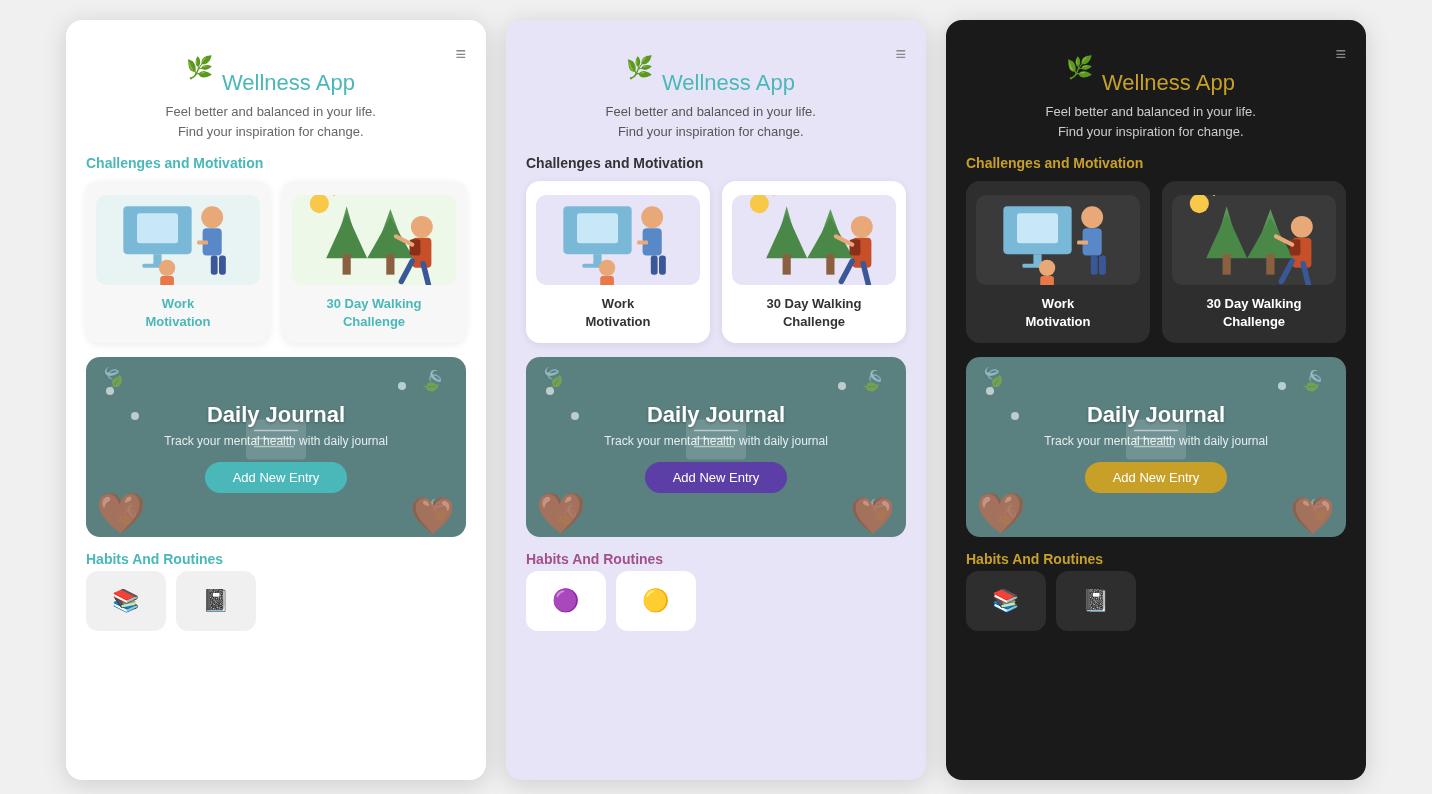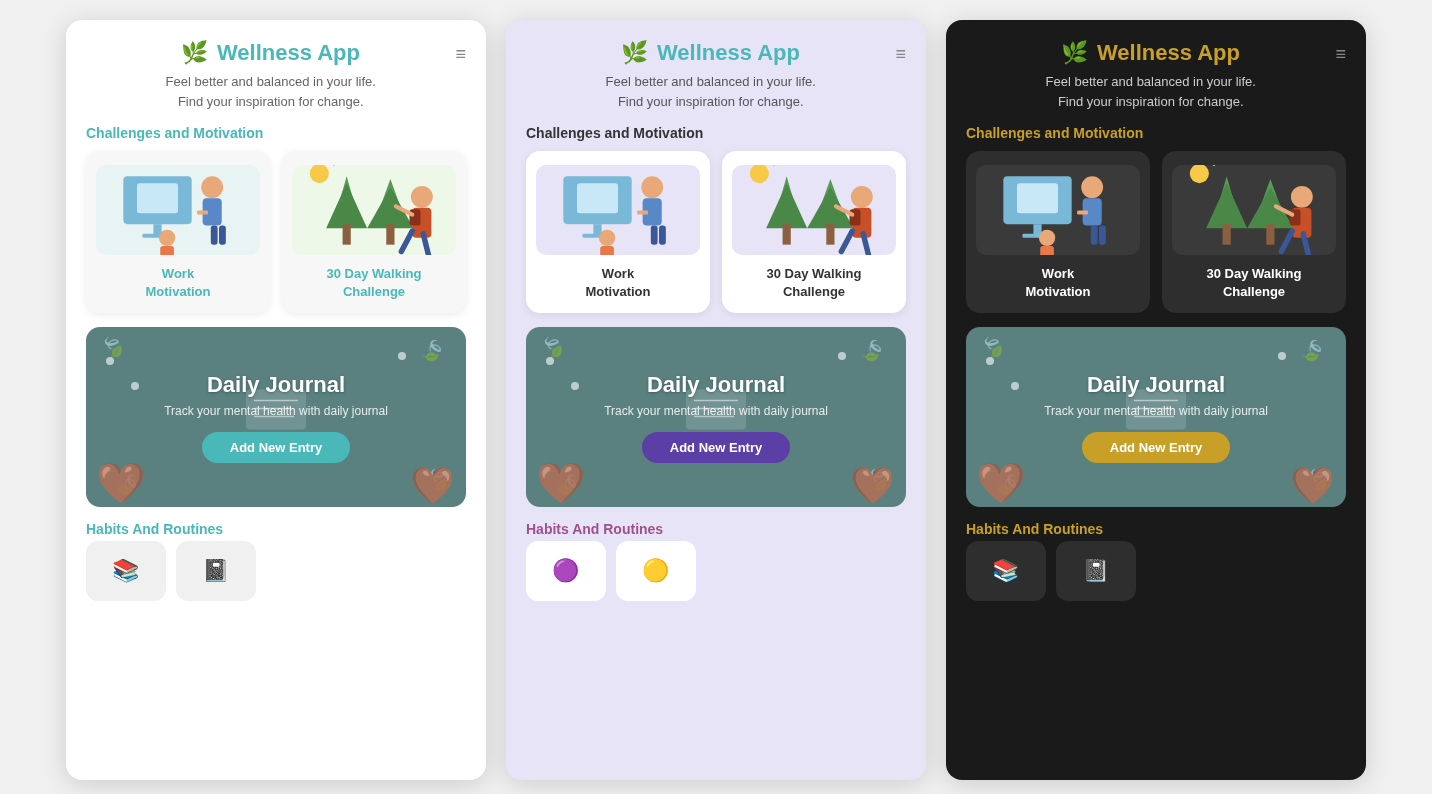--- a/index.html
+++ b/index.html
@@ -60,21 +60,22 @@
     .logo-row {
       display: flex;
       align-items: center;
       gap: 8px;
     }
     .logo-icon {
       font-size: 22px;
     }
     .app-title {
       font-size: 22px;
-      font-weight: 700;
+      font-weight: 400;
+      margin-top: 30px;
     }
     .app-subtitle {
       text-align: center;
       font-size: 13px;
       line-height: 1.5;
       margin-top: 6px;
     }
     .menu-icon {
       font-size: 18px;
       cursor: pointer;
@@ -196,21 +197,21 @@
       color: rgba(255,255,255,0.85);
       font-size: 12px;
     }
 
     .journal-btn {
       margin-top: 8px;
       padding: 8px 28px;
       border: none;
       border-radius: 20px;
       font-size: 13px;
-      font-weight: 700;
+      font-weight: 400;
       color: #fff;
       cursor: pointer;
     }
 
     .theme-light .journal-btn { background: #4ab8b8; }
     .theme-lavender .journal-btn { background: #5b3fa6; }
     .theme-dark .journal-btn { background: #c8a028; }
 
     
     .habits-title {

